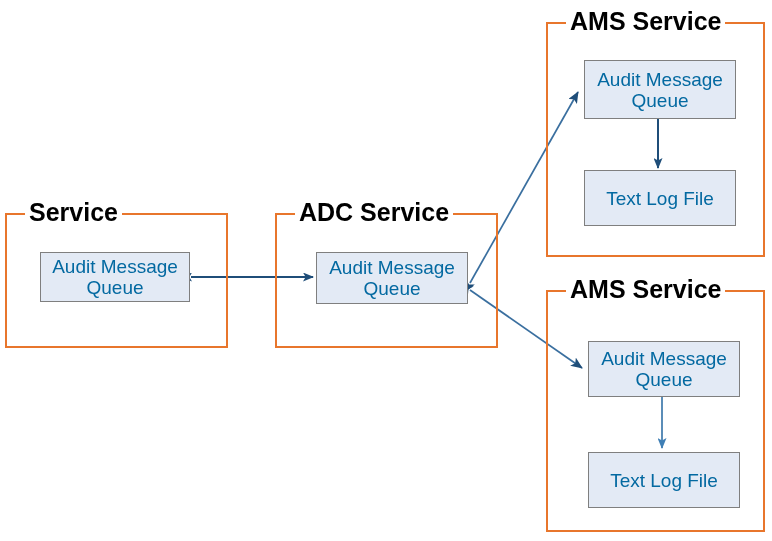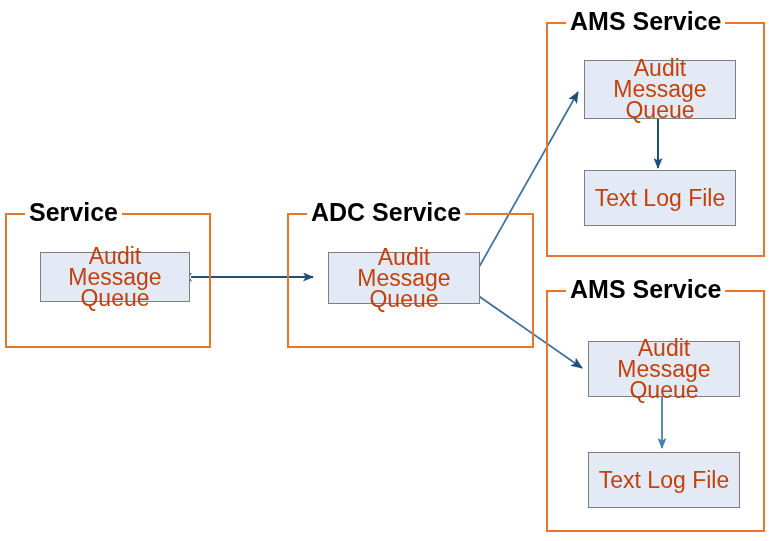--- a/index.html
+++ b/index.html
@@ -44,23 +44,23 @@
   .node-box {
     position: absolute;
     box-sizing: border-box;
     background: #e3eaf5;
     border: 1px solid #7f7f7f;
     display: flex;
     align-items: center;
     justify-content: center;
     text-align: center;
     font-family: "Liberation Sans", sans-serif;
-    font-size: 23px;
+    font-size: 19px;
     line-height: 21px;
-    color: #c2410c;
+    color: #0369a1;
   }
   .node-box .node-label {
     display: block;
     width: 100%;
     padding: 0 4px;
     box-sizing: border-box;
   }
 
   
   #arrow-layer {
@@ -106,32 +106,32 @@
       bottom AMS AMQ (diagonal down-right) --&gt;
     <line x1="470" y1="290" x2="582" y2="368" stroke="#3a6f9f" stroke-width="1.7" marker-start="url(#ah-mid-start)" marker-end="url(#ah-mid-end)"></line>
 
       Text Log File --&gt;
     <line x1="658" y1="119" x2="658" y2="168" stroke="#1f4e79" stroke-width="2" marker-end="url(#ah-dark-end)"></line>
 
       Text Log File --&gt;
     <line x1="662" y1="395" x2="662" y2="448" stroke="#5b8db8" stroke-width="2" marker-end="url(#ah-light-end)"></line>
   </svg>
 
-  <div class="service-group" style="left:5px; top:213px; width:206px; height:135px;">
+  <div class="service-group" style="left:5px; top:213px; width:223px; height:135px;">
     <span class="group-label">Service</span>
 
     <div class="node-box" style="left:33px; top:37px; width:150px; height:50px;">
       <span class="node-label">
         <span>Audit Message</span><br>
         <span>Queue</span>
       </span>
     </div>
   </div>
 
-  <div class="service-group" style="left:287px; top:213px; width:247px; height:135px;">
+  <div class="service-group" style="left:275px; top:213px; width:223px; height:135px;">
     <span class="group-label">ADC Service</span>
 
     <div class="node-box" style="left:39px; top:37px; width:152px; height:52px;">
       <span class="node-label">
         <span>Audit Message</span><br>
         <span>Queue</span>
       </span>
     </div>
   </div>
 

